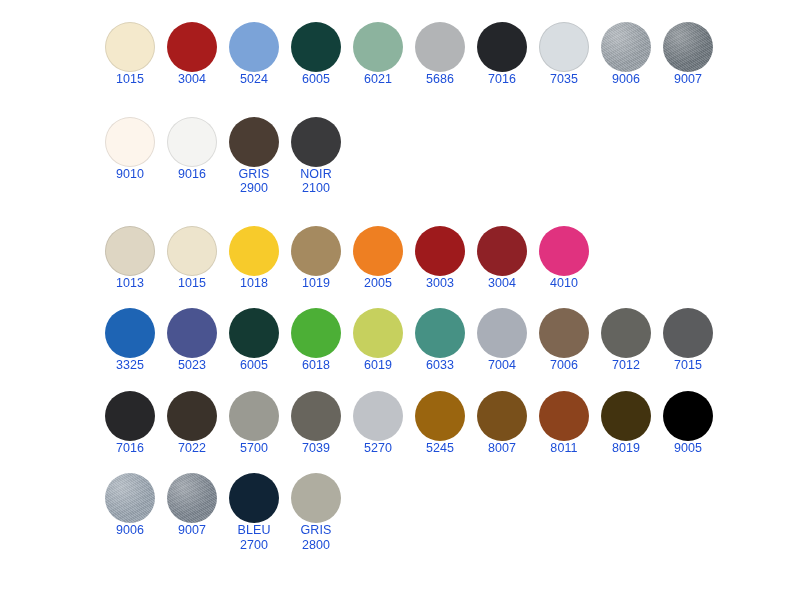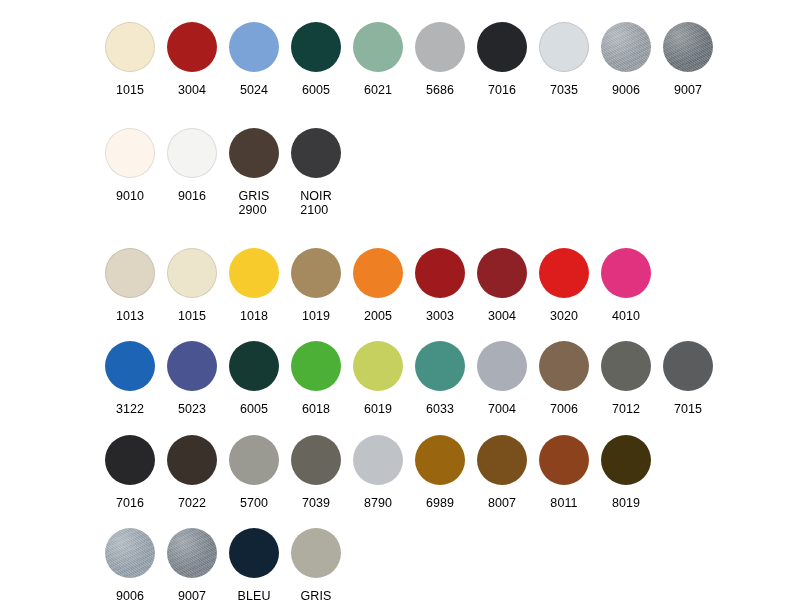--- a/index.html
+++ b/index.html
@@ -53,24 +53,25 @@
     box-shadow: inset 0 0 0 1px rgba(0,0,0,0.10);
   }
 
   .swatch-dot.metallic {
     background-image:
       radial-gradient(circle at 32% 28%, rgba(255,255,255,0.30), rgba(255,255,255,0) 58%),
       repeating-linear-gradient(38deg, rgba(255,255,255,0.10) 0px, rgba(255,255,255,0.10) 1px, rgba(0,0,0,0.07) 1px, rgba(0,0,0,0.07) 2px);
   }
 
   .swatch-label {
-    margin-top: 11px;
+    margin-top: 0;
     font-size: 12.5px;
     line-height: 14.5px;
-    color: #000000;
+    color: #1d4ed8;
+    text-align: center;
     letter-spacing: 0.1px;
     white-space: pre-line;
   }
 
   
   .row-gap-sm { height: 18px; }
   .row-gap-lg { height: 30px; }
 </style>
 </head>
 <body>
@@ -168,33 +169,29 @@
         </div>
         <div class="swatch-cell">
           <div class="swatch-dot" style="background-color: rgb(158, 26, 28);"></div>
           <div class="swatch-label">3003</div>
         </div>
         <div class="swatch-cell">
           <div class="swatch-dot" style="background-color: rgb(142, 33, 38);"></div>
           <div class="swatch-label">3004</div>
         </div>
         <div class="swatch-cell">
-          <div class="swatch-dot" style="background-color: rgb(221, 28, 28);"></div>
-          <div class="swatch-label">3020</div>
-        </div>
-        <div class="swatch-cell">
           <div class="swatch-dot" style="background-color: rgb(224, 50, 127);"></div>
           <div class="swatch-label">4010</div>
         </div>
       </div>
       <div class="row-gap-sm"></div>
       <div class="swatch-row">
         <div class="swatch-cell">
           <div class="swatch-dot" style="background-color: rgb(30, 100, 180);"></div>
-          <div class="swatch-label">3122</div>
+          <div class="swatch-label">3325</div>
         </div>
         <div class="swatch-cell">
           <div class="swatch-dot" style="background-color: rgb(74, 84, 144);"></div>
           <div class="swatch-label">5023</div>
         </div>
         <div class="swatch-cell">
           <div class="swatch-dot" style="background-color: rgb(20, 58, 51);"></div>
           <div class="swatch-label">6005</div>
         </div>
         <div class="swatch-cell">
@@ -239,37 +236,41 @@
         <div class="swatch-cell">
           <div class="swatch-dot" style="background-color: rgb(154, 154, 146);"></div>
           <div class="swatch-label">5700</div>
         </div>
         <div class="swatch-cell">
           <div class="swatch-dot" style="background-color: rgb(104, 101, 93);"></div>
           <div class="swatch-label">7039</div>
         </div>
         <div class="swatch-cell">
           <div class="swatch-dot" style="background-color: rgb(191, 194, 199);"></div>
-          <div class="swatch-label">8790</div>
+          <div class="swatch-label">5270</div>
         </div>
         <div class="swatch-cell">
           <div class="swatch-dot" style="background-color: rgb(154, 101, 15);"></div>
-          <div class="swatch-label">6989</div>
+          <div class="swatch-label">5245</div>
         </div>
         <div class="swatch-cell">
           <div class="swatch-dot" style="background-color: rgb(121, 80, 27);"></div>
           <div class="swatch-label">8007</div>
         </div>
         <div class="swatch-cell">
           <div class="swatch-dot" style="background-color: rgb(140, 67, 29);"></div>
           <div class="swatch-label">8011</div>
         </div>
         <div class="swatch-cell">
           <div class="swatch-dot" style="background-color: rgb(66, 51, 15);"></div>
           <div class="swatch-label">8019</div>
+        </div>
+        <div class="swatch-cell">
+          <div class="swatch-dot" style="background-color: rgb(0, 0, 0);"></div>
+          <div class="swatch-label">9005</div>
         </div>
       </div>
       <div class="row-gap-sm"></div>
       <div class="swatch-row">
         <div class="swatch-cell">
           <div class="swatch-dot metallic" style="background-color: rgb(154, 165, 176);"></div>
           <div class="swatch-label">9006</div>
         </div>
         <div class="swatch-cell">
           <div class="swatch-dot metallic" style="background-color: rgb(126, 135, 145);"></div>

